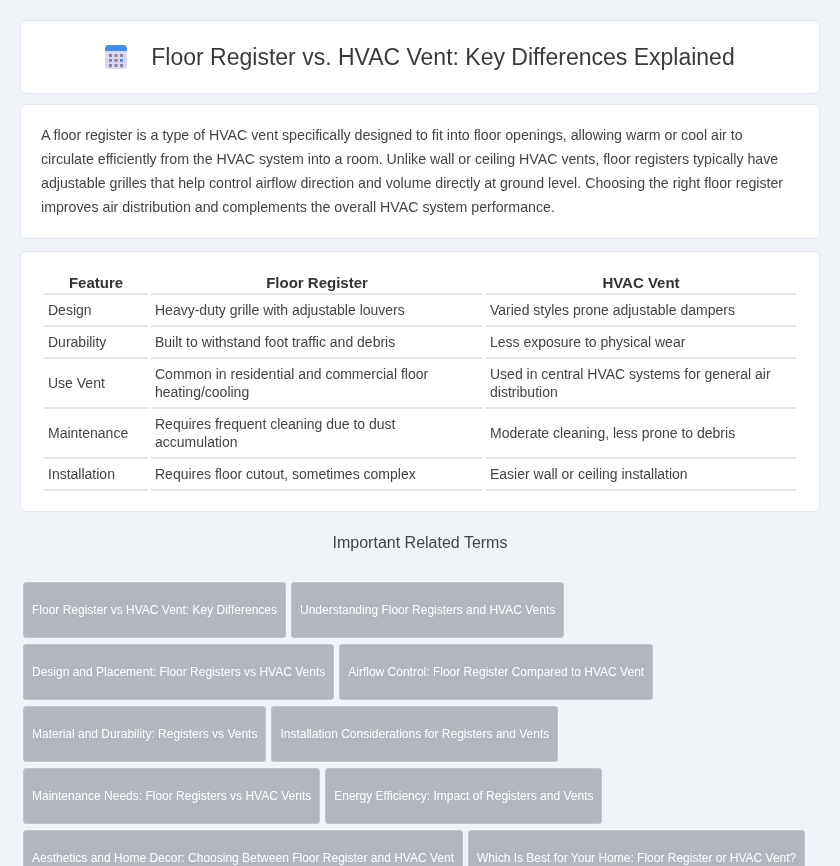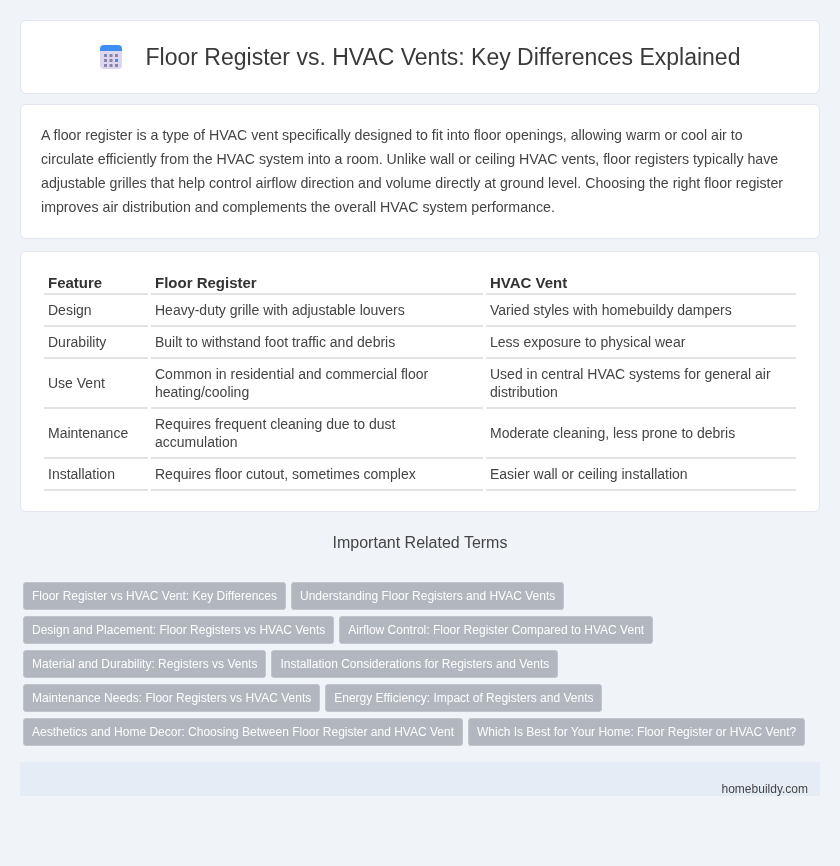--- a/index.html
+++ b/index.html
@@ -35,38 +35,38 @@
   .intro-text {
     font-size: 14.2px; line-height: 24px; color: #444;
   }
   .table-card {
     padding: 20px 20px 20px 20px;
     margin-bottom: 22px;
   }
   table { width: 100%; border-collapse: separate; border-spacing: 3px 0; }
   th {
     font-size: 15px; font-weight: bold; color: #333;
-    text-align: left; padding: 2px 4px 2px 4px;
+    text-align: center; padding: 2px 4px 2px 4px;
     border-bottom: 2px solid #e3e3e3;
   }
   td {
     font-size: 14px; color: #444; line-height: 18px;
     padding: 6px 4px 6px 4px;
     border-bottom: 2px solid #e3e3e3;
     vertical-align: middle;
   }
   td.feat { width: 104px; }
   td.fr { width: 332px; }
   .related-title {
     text-align: center; font-size: 16px; color: #444; margin-bottom: 30px;
   }
   .tags { display: flex; flex-wrap: wrap; padding: 0 3px; }
   .tag {
     background: #b1b6bf; color: #fff;
-    font-size: 12px; padding: 6px 8px;
+    font-size: 12px; padding: 20px 8px;
     border-radius: 3px; margin: 0 5px 6px 0;
     line-height: 14px; white-space: nowrap;
     border: 1px solid #c0c4cb;
   }
   .footer {
     margin-top: 10px;
     background: #e5ecf6;
     height: 34px;
     display: flex; align-items: flex-end; justify-content: flex-end;
     padding-right: 12px;
@@ -89,41 +89,41 @@
           <rect x="15" y="9" width="3" height="3"></rect>
           <rect x="4" y="14" width="3" height="3"></rect>
           <rect x="9.5" y="14" width="3" height="3"></rect>
           <rect x="4" y="19" width="3" height="3"></rect>
           <rect x="9.5" y="19" width="3" height="3"></rect>
           <rect x="15" y="19" width="3" height="3"></rect>
         </g>
         <rect x="15" y="14" width="3" height="3" fill="#3f8ff0"></rect>
       </svg>
     </span>
-    <h1 class="page-title">Floor Register vs. HVAC Vents: Key Differences Explained</h1>
+    <h1 class="page-title">Floor Register vs. HVAC Vent: Key Differences Explained</h1>
   </div>
 
   <div class="card intro-card">
     <p class="intro-text">A floor register is a type of HVAC vent specifically designed to fit into floor openings, allowing warm or cool air to circulate efficiently from the HVAC system into a room. Unlike wall or ceiling HVAC vents, floor registers typically have adjustable grilles that help control airflow direction and volume directly at ground level. Choosing the right floor register improves air distribution and complements the overall HVAC system performance.</p>
   </div>
 
   <div class="card table-card">
     <table>
       <thead>
         <tr>
           <th>Feature</th>
           <th>Floor Register</th>
           <th>HVAC Vent</th>
         </tr>
       </thead>
       <tbody>
         <tr>
           <td class="feat">Design</td>
           <td class="fr">Heavy-duty grille with adjustable louvers</td>
-          <td>Varied styles with homebuildy dampers</td>
+          <td>Varied styles prone adjustable dampers</td>
         </tr>
         <tr>
           <td class="feat">Durability</td>
           <td class="fr">Built to withstand foot traffic and debris</td>
           <td>Less exposure to physical wear</td>
         </tr>
         <tr>
           <td class="feat">Use Vent</td>
           <td class="fr">Common in residential and commercial floor heating/cooling</td>
           <td>Used in central HVAC systems for general air distribution</td>

